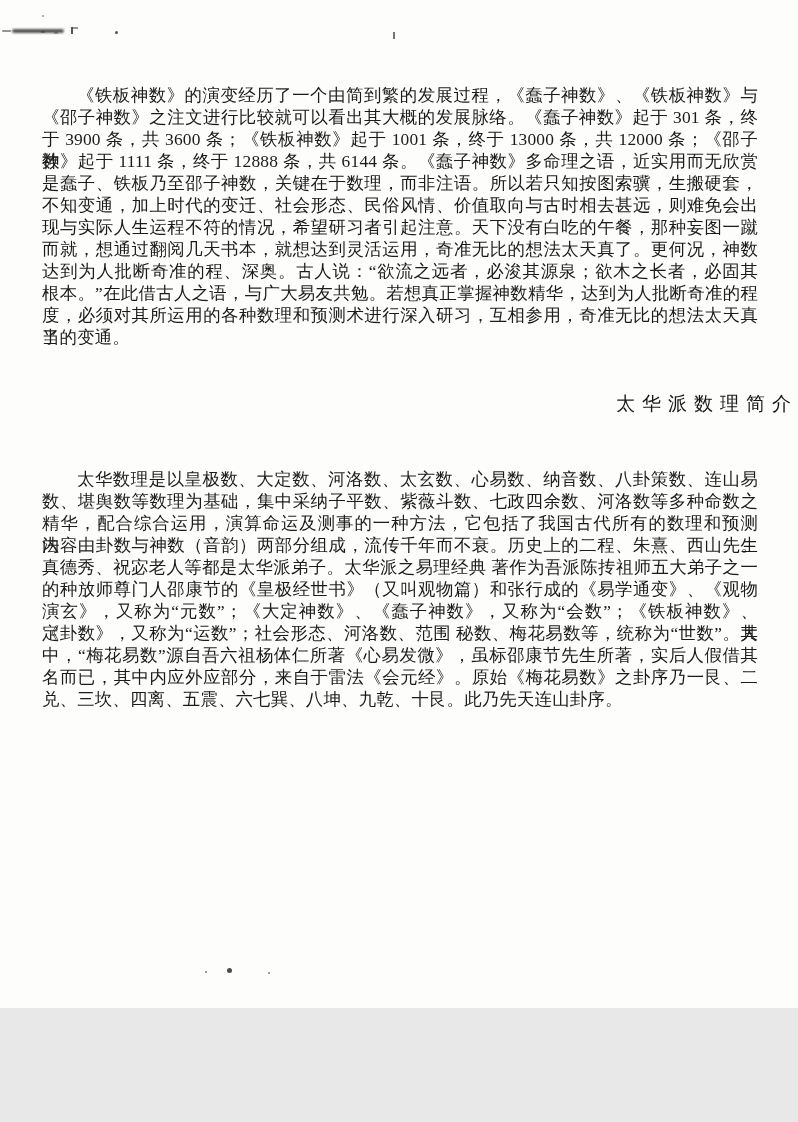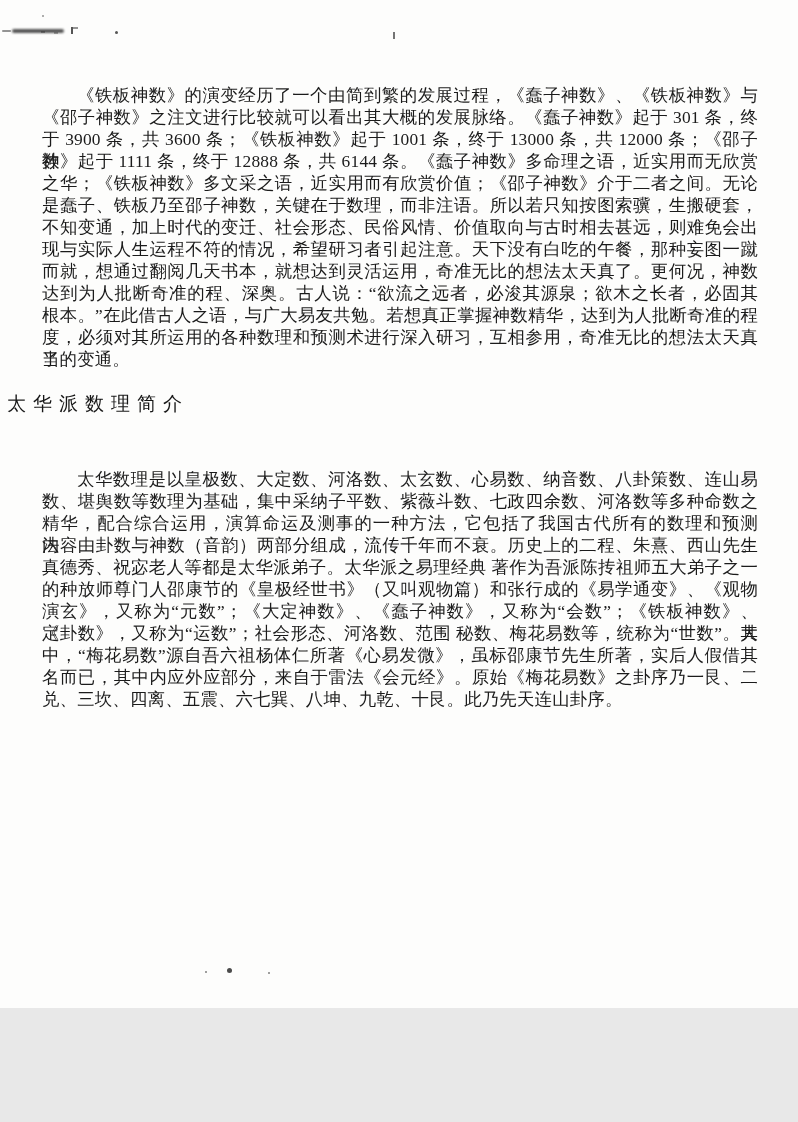--- a/index.html
+++ b/index.html
@@ -27,21 +27,21 @@
   }
   .line.last { text-align-last:left; }
   .line.ind  { text-indent:35px; }
   .para1 { top:84px; }
   .para2 { top:443px;margin-top:25px; }
   .sec-title {
     position:absolute;
     top:391px; left:0;
     width:798px;
     margin:0;
-    text-align:left;
+    text-align:right;
     font-size:19px;
     font-weight:normal;
     letter-spacing:7px;
     text-indent:7px;
     line-height:26px;
     color:#161616;
   }
   .watermark {
     position:absolute;
     left:11px; top:1084px;
@@ -74,21 +74,20 @@
   <div class="art" style="left:71px;top:27px;width:2px;height:7px;opacity:.8;"></div>
   <div class="art" style="left:73px;top:27px;width:5px;height:2px;opacity:.5;"></div>
   <div class="art round" style="left:115px;top:31px;width:3px;height:3px;opacity:.8;"></div>
   <div class="art" style="left:393px;top:32px;width:2px;height:7px;opacity:.65;"></div>
 
   <div class="block para1">
     <div class="line ind">《铁板神数》的演变经历了一个由简到繁的发展过程，《蠢子神数》、《铁板神数》与</div>
     <div class="line">《邵子神数》之注文进行比较就可以看出其大概的发展脉络。《蠢子神数》起于 301 条，终</div>
     <div class="line">于 3900 条，共 3600 条；《铁板神数》起于 1001 条，终于 13000 条，共 12000 条；《邵子神</div>
     <div class="line">数》起于 1111 条，终于 12888 条，共 6144 条。《蠢子神数》多命理之语，近实用而无欣赏</div>
-    <div class="line">之华；《铁板神数》多文采之语，近实用而有欣赏价值；《邵子神数》介于二者之间。无论</div>
     <div class="line">是蠢子、铁板乃至邵子神数，关键在于数理，而非注语。所以若只知按图索骥，生搬硬套，</div>
     <div class="line">不知变通，加上时代的变迁、社会形态、民俗风情、价值取向与古时相去甚远，则难免会出</div>
     <div class="line">现与实际人生运程不符的情况，希望研习者引起注意。天下没有白吃的午餐，那种妄图一蹴</div>
     <div class="line">而就，想通过翻阅几天书本，就想达到灵活运用，奇准无比的想法太天真了。更何况，神数</div>
     <div class="line">达到为人批断奇准的程、深奥。古人说：“欲流之远者，必浚其源泉；欲木之长者，必固其</div>
     <div class="line">根本。”在此借古人之语，与广大易友共勉。若想真正掌握神数精华，达到为人批断奇准的程</div>
     <div class="line">度，必须对其所运用的各种数理和预测术进行深入研习，互相参用，奇准无比的想法太天真了</div>
     <div class="line last">当的变通。</div>
   </div>
 

